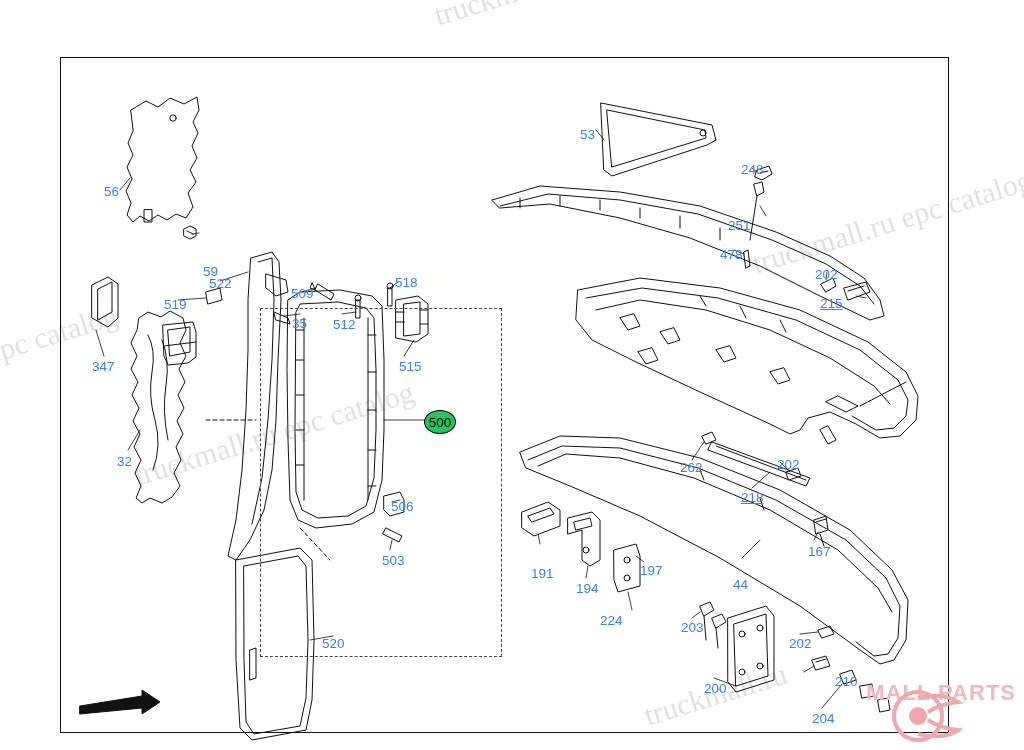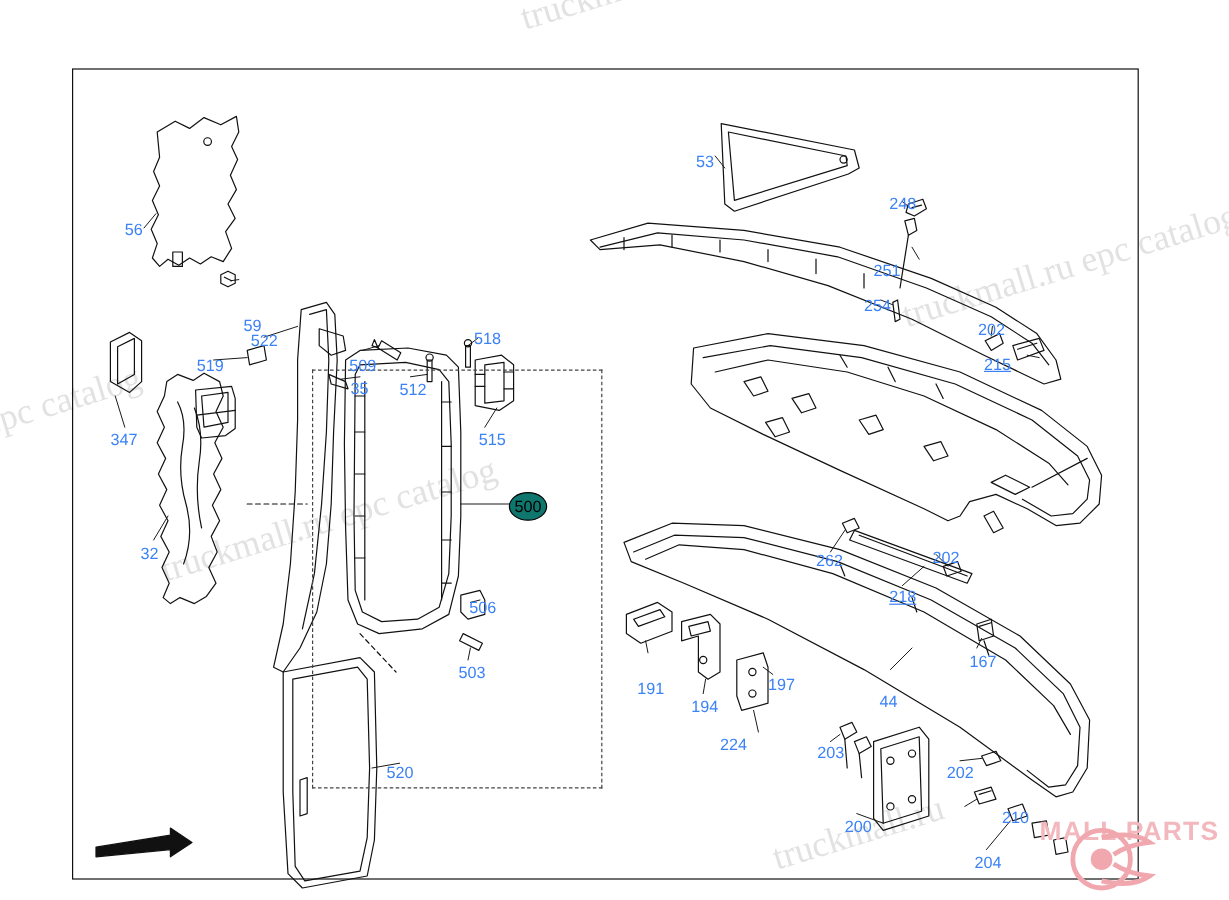--- a/index.html
+++ b/index.html
@@ -59,21 +59,21 @@
     position: absolute;
     width: 30px;
     height: 22px;
     border: 1px solid #000;
     border-radius: 50%;
     font-size: 13.5px;
     display: flex;
     align-items: center;
     justify-content: center;
     color: #000;
-    background: #0f766e;
+    background: #22c55e;
   }
   svg { display: block; }
   #art { position: absolute; left: 0; top: 0; }
   
   #brand {
     position: absolute;
     right: 6px;
     bottom: 4px;
     width: 160px;
     height: 70px;
@@ -370,32 +370,32 @@
   </div>
 
   <div id="labels">
     <div class="lbl" style="left:104px; top:185px;">56</div>
     <div class="lbl" style="left:203px; top:229px;margin-top:36px;">59</div>
     <div class="lbl" style="left:92px;  top:360px;">347</div>
     <div class="lbl" style="left:117px; top:455px;">32</div>
     <div class="lbl" style="left:164px; top:298px;">519</div>
     <div class="lbl" style="left:209px; top:277px;">522</div>
     <div class="lbl" style="left:292px; top:317px;">35</div>
-    <div class="lbl" style="left:291px; top:298px;">509</div>
+    <div class="lbl" style="left:291px; top:287px;">509</div>
     <div class="lbl" style="left:333px; top:318px;">512</div>
     <div class="lbl" style="left:395px; top:276px;">518</div>
     <div class="lbl" style="left:399px; top:360px;">515</div>
     <div class="circ" style="left:424px; top:410px;">500</div>
     <div class="lbl" style="left:391px; top:500px;">506</div>
     <div class="lbl" style="left:382px; top:554px;">503</div>
     <div class="lbl" style="left:322px; top:637px;">520</div>
     <div class="lbl" style="left:580px; top:128px;">53</div>
     <div class="lbl" style="left:741px; top:163px;">248</div>
     <div class="lbl" style="left:728px; top:219px;">251</div>
-    <div class="lbl" style="left:720px; top:248px;">254</div>
+    <div class="lbl" style="left:720px; top:248px;">478</div>
     <div class="lbl" style="left:815px; top:268px;">202</div>
     <div class="lbl" style="left:820px; top:297px;text-decoration:underline;">215</div>
     <div class="lbl" style="left:680px; top:461px;">262</div>
     <div class="lbl" style="left:777px; top:458px;">202</div>
     <div class="lbl" style="left:741px; top:491px;text-decoration:underline;">218</div>
     <div class="lbl" style="left:808px; top:545px;">167</div>
     <div class="lbl" style="left:531px; top:567px;">191</div>
     <div class="lbl" style="left:576px; top:582px;">194</div>
     <div class="lbl" style="left:640px; top:564px;">197</div>
     <div class="lbl" style="left:600px; top:614px;">224</div>

